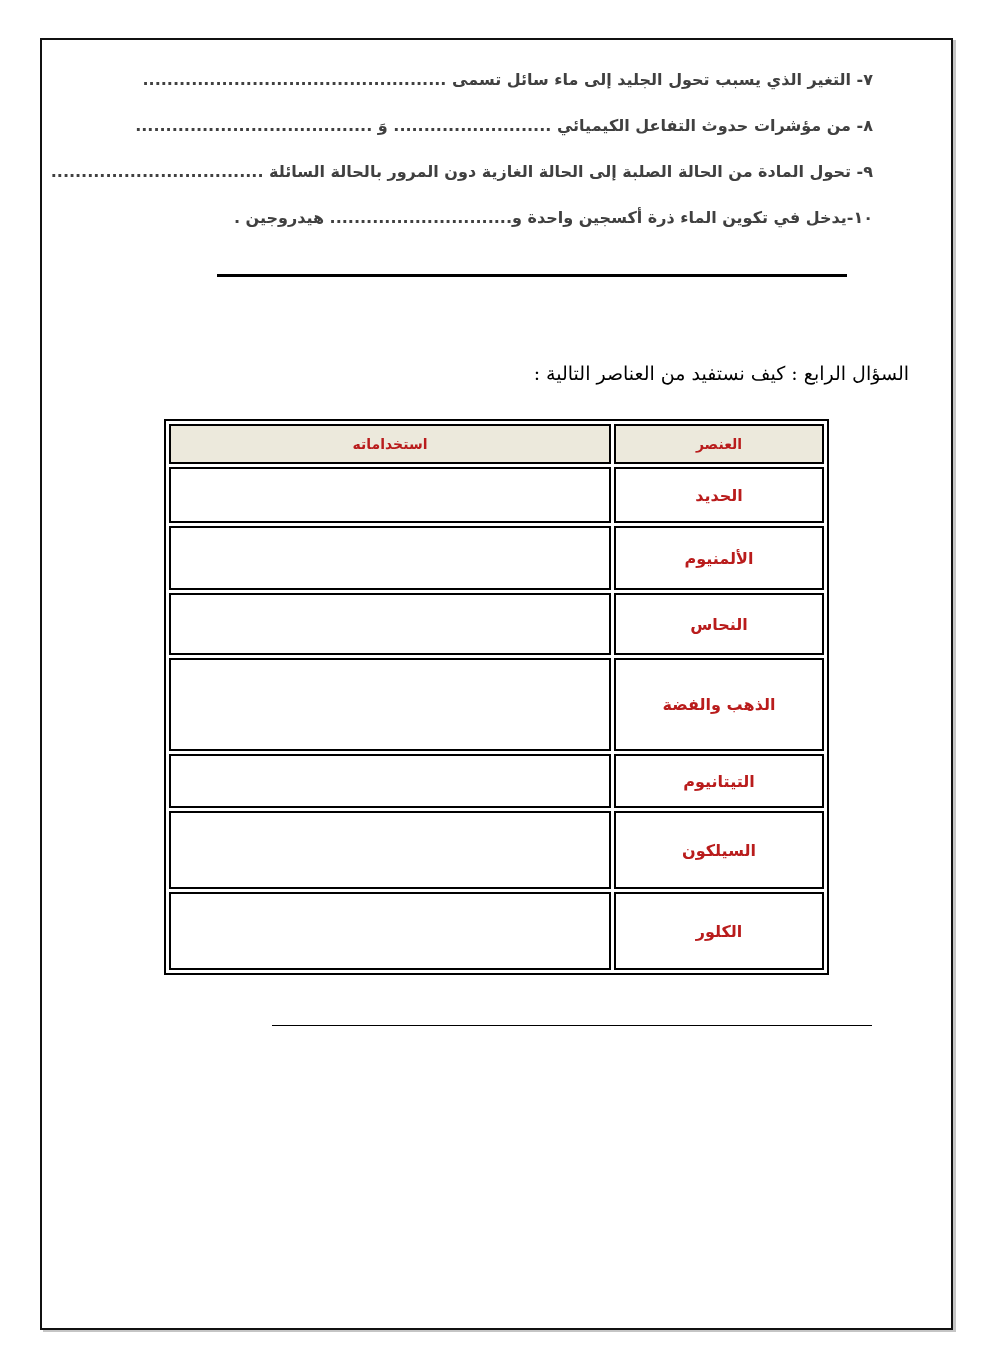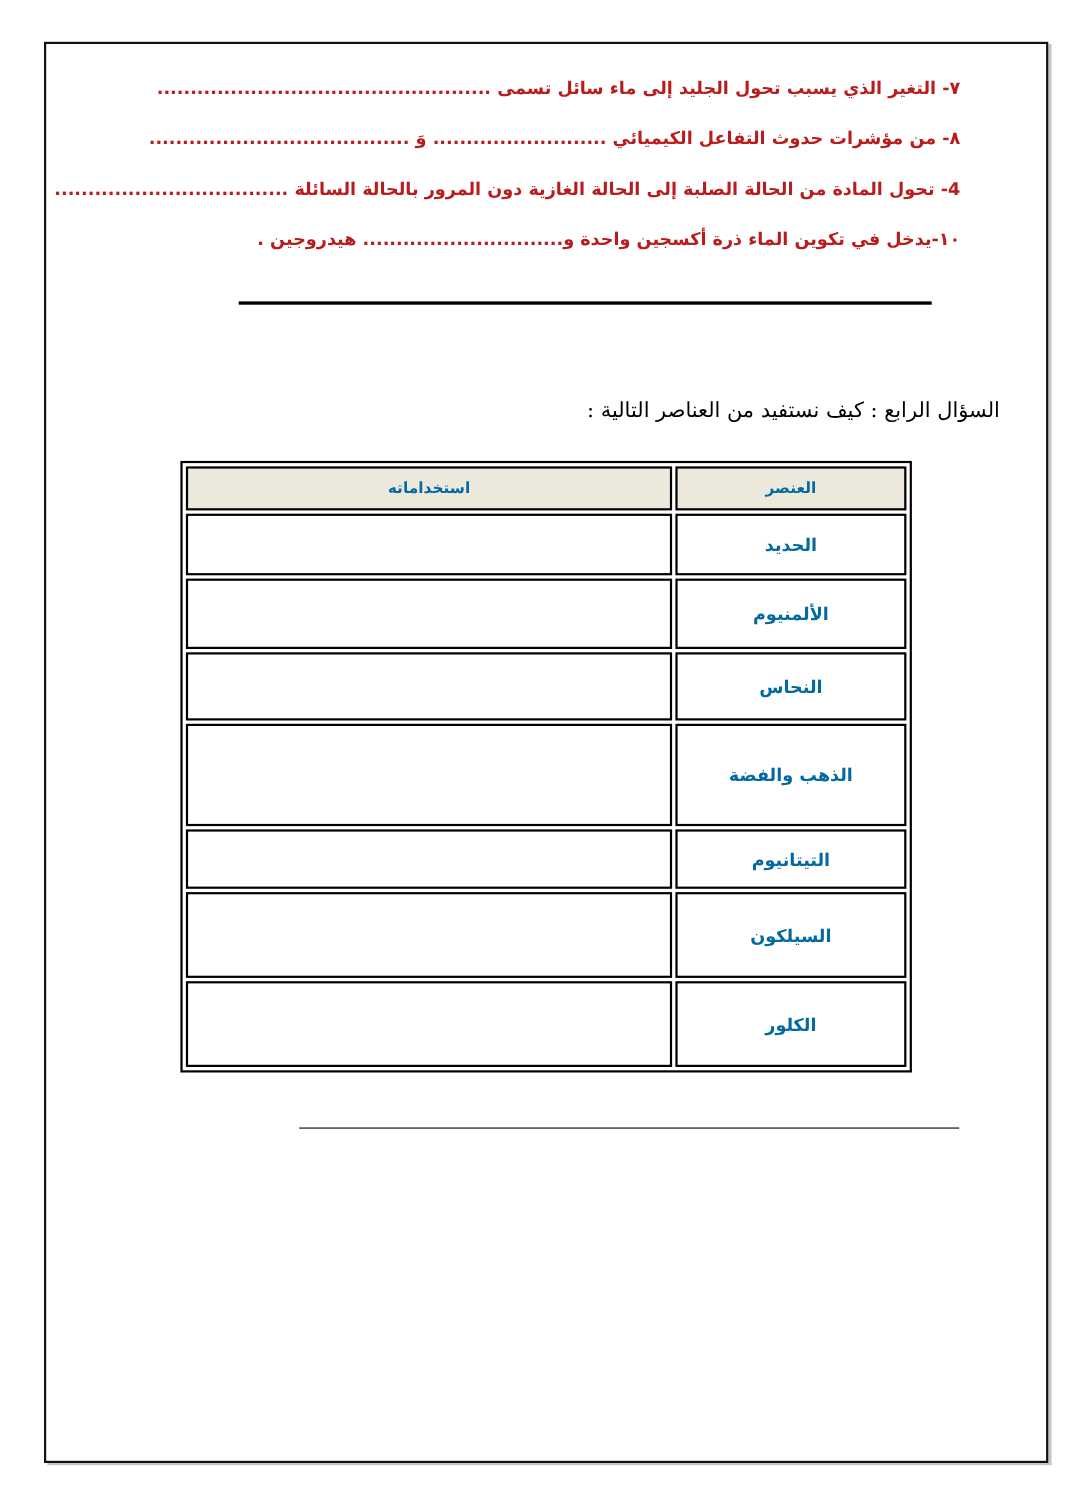--- a/index.html
+++ b/index.html
@@ -17,21 +17,21 @@
     box-shadow: 3px 2px 0 rgba(150,150,150,0.55);
     background: #ffffff;
     overflow: hidden;
   }
   .questions {
     padding: 30px 78px 0 40px;
   }
   .question {
     font-size: 16px;
     font-weight: bold;
-    color: #b91c1c;
+    color: #404040;
     line-height: 20px;
     margin-bottom: 26px;
     white-space: nowrap;
   }
   .divider-thick {
     width: 630px;
     height: 3px;
     background: #000;
     margin: 46px 104px 0 auto;
   }
@@ -50,21 +50,21 @@
     border-collapse: separate;
     border-spacing: 3px;
     border: 2px solid #000;
     background: #fff;
   }
   table.elements-table th,
   table.elements-table td {
     border: 2px solid #000;
     text-align: center;
     vertical-align: middle;
-    color: #0369a1;
+    color: #b91c1c;
   }
   table.elements-table th {
     background: #ece9dc;
     font-size: 14px;
     font-weight: bold;
     height: 40px;
   }
   th.col-element { width: 210px; }
   td.element-cell {
     font-size: 16px;
@@ -87,21 +87,21 @@
   }
 </style>
 </head>
 <body>
 
 <div class="page-frame">
 
   <div class="questions">
     <div class="question">٧-  التغير الذي يسبب تحول الجليد إلى ماء سائل تسمى ..................................................</div>
     <div class="question">٨-  من مؤشرات حدوث التفاعل الكيميائي .......................... وَ .......................................</div>
-    <div class="question">4-  تحول المادة من الحالة الصلبة إلى الحالة الغازية دون المرور بالحالة السائلة  ...................................</div>
+    <div class="question">٩-  تحول المادة من الحالة الصلبة إلى الحالة الغازية دون المرور بالحالة السائلة  ...................................</div>
     <div class="question">١٠-يدخل في تكوين الماء ذرة أكسجين واحدة و.............................. هيدروجين .</div>
   </div>
 
   <div class="divider-thick"></div>
 
   <div class="section-heading">السؤال الرابع : كيف نستفيد من العناصر التالية :</div>
 
   <table class="elements-table">
     <thead>
       <tr>

